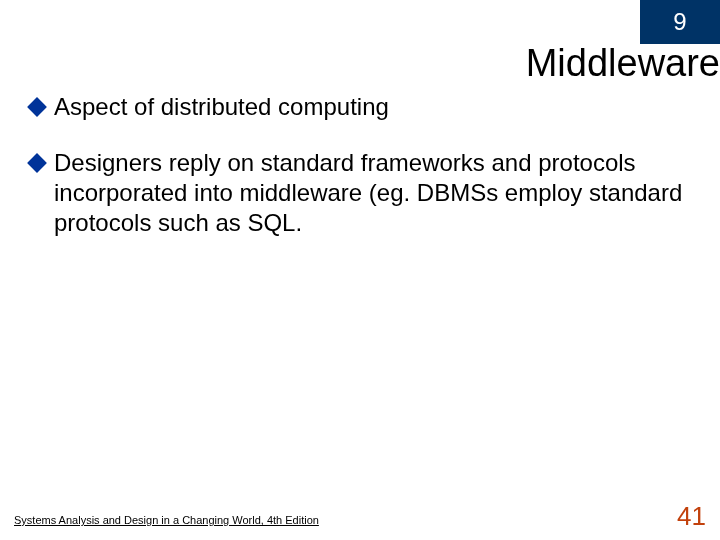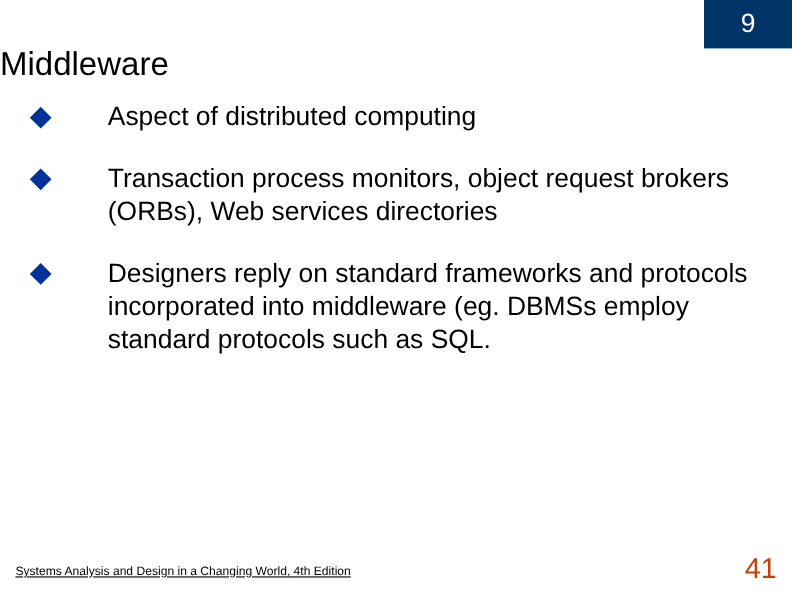--- a/index.html
+++ b/index.html
@@ -29,22 +29,22 @@
     font-size: 24px;
     display: flex;
     align-items: center;
     justify-content: center;
   }
   .title {
     position: absolute;
     top: 42px;
     left: 0;
     width: 100%;
-    text-align: left;
-    font-size: 30px;
+    text-align: right;
+    font-size: 38px;
     color: #000;
   }
   .body {
     position: absolute;
     top: 92px;
     left: 30px;
     right: 30px;
   }
   .bullet-item {
     display: flex;
@@ -58,21 +58,20 @@
     width: 14px;
     height: 14px;
     background: #003399;
     transform: rotate(45deg);
     flex: 0 0 14px;
     margin-top: 8px;
     margin-right: 10px;
   }
   .bullet-text {
     flex: 1;
-    margin-left: 44px;
   }
   .footer-left {
     position: absolute;
     left: 14px;
     bottom: 14px;
     font-size: 11px;
     color: #000;
     text-decoration: underline;
   }
   .footer-right {
@@ -94,24 +93,20 @@
 
   <div class="title">Middleware</div>
 
   <div class="body">
     <div class="bullet-item">
       <div class="diamond"></div>
       <div class="bullet-text">Aspect of distributed computing</div>
     </div>
     <div class="bullet-item">
       <div class="diamond"></div>
-      <div class="bullet-text">Transaction process monitors, object request brokers (ORBs), Web services directories</div>
-    </div>
-    <div class="bullet-item">
-      <div class="diamond"></div>
       <div class="bullet-text">Designers reply on standard frameworks and protocols incorporated into middleware (eg. DBMSs employ standard protocols such as SQL.</div>
     </div>
   </div>
 
   <div class="footer-left">Systems Analysis and Design in a Changing World, 4th Edition</div>
   <div class="footer-right">41</div>
 
 </div>
 
 </body></html>

